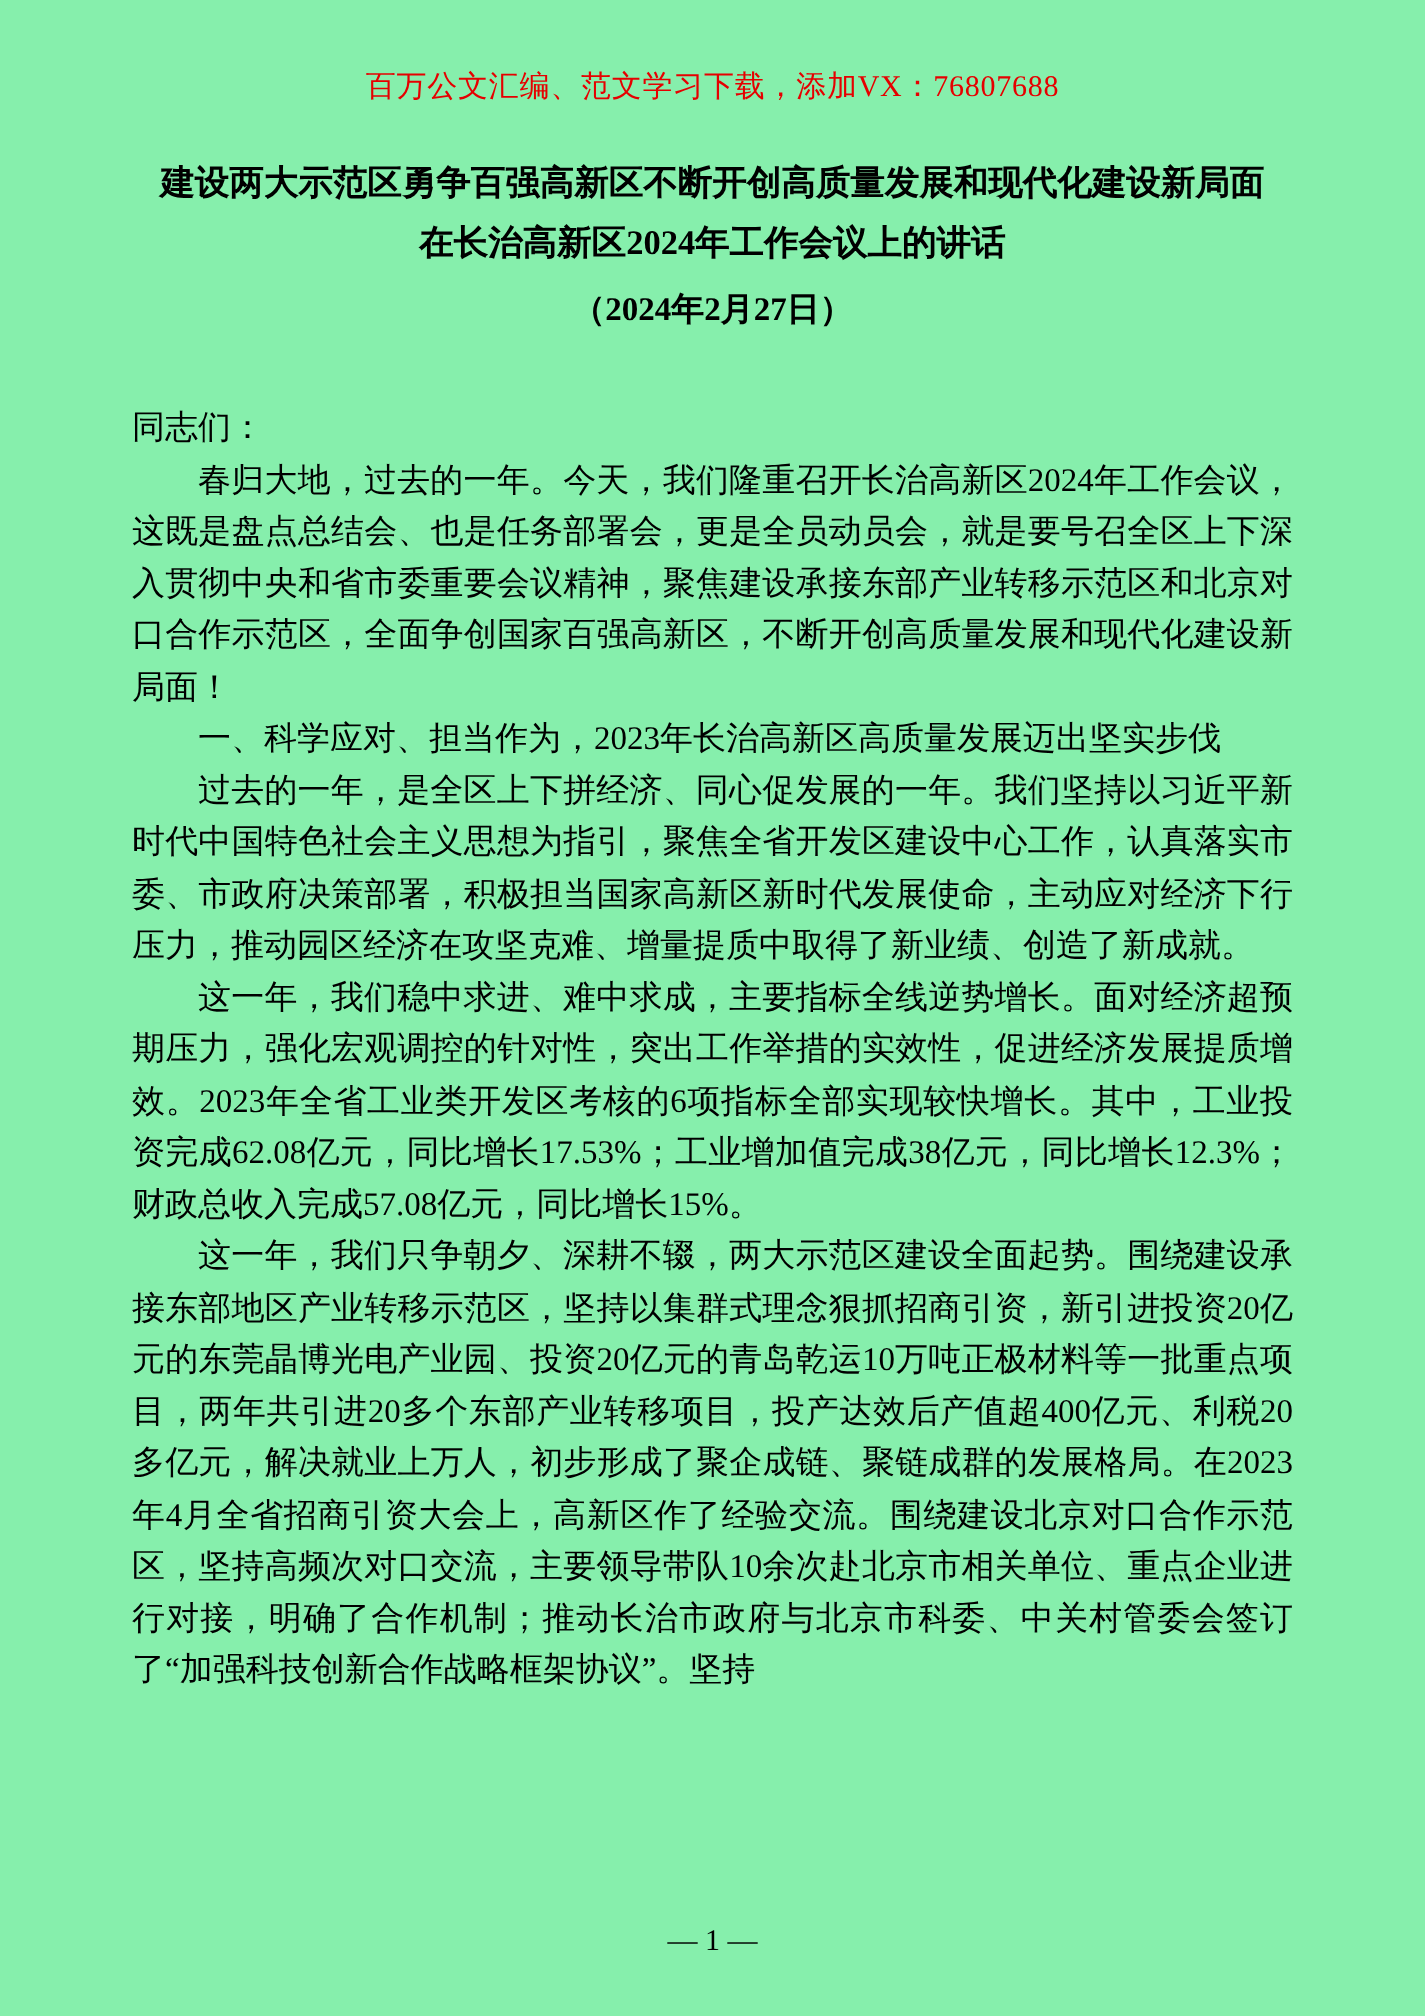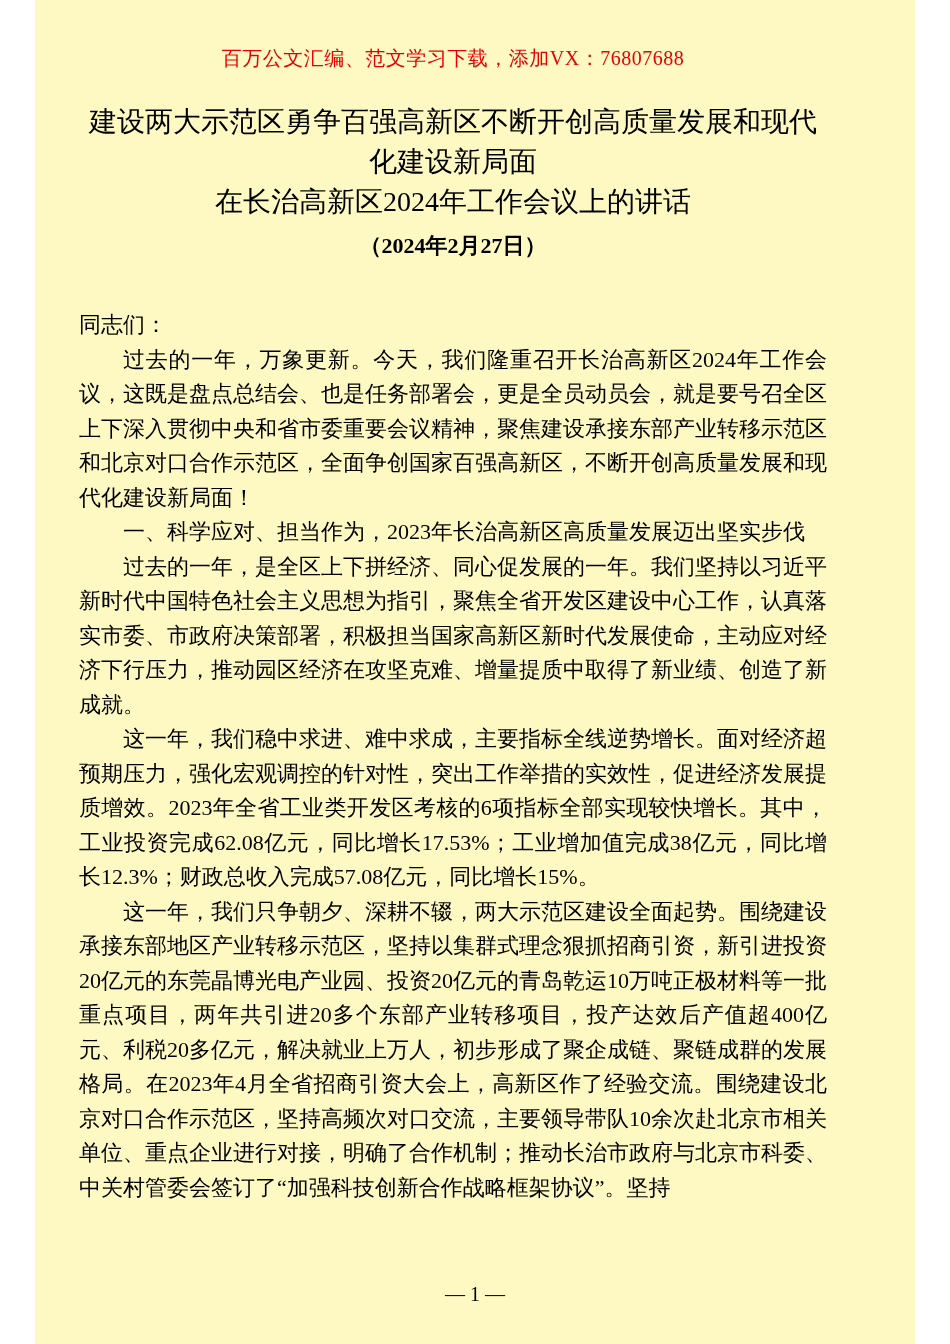--- a/index.html
+++ b/index.html
@@ -1,42 +1,42 @@
 <!DOCTYPE html>
 <html><head>
 <meta charset="utf-8">
 <style>
   * { margin: 0; padding: 0; box-sizing: border-box; }
   html, body { background: #ffffff; }
   .page {
-    width: 880px;
+    width: 950px;
     height: 1344px;
     margin: 0 auto;
     position: relative;
-    background: #fef9c3;
+    background: #86efac;
     color: #000000;
     font-family: "Liberation Serif", "DejaVu Serif", serif;
-    padding: 44px 88px 0 44px;
+    padding: 44px 88px 0 88px;
     overflow: hidden;
   }
   .notice {
     text-align: center;
     color: #e60000;
     font-size: 20px;
     line-height: 28px;
     letter-spacing: 0.5px;
   }
   .title-block {
     margin-top: 30px;
     text-align: center;
   }
   .title-line {
-    font-size: 28px;
+    font-size: 23px;
     line-height: 40px;
-    font-weight: normal;
+    font-weight: bold;
   }
   .title-line.date {
     font-weight: bold;
     font-size: 22px;
     margin-top: 4px;
   }
   .doc-body {
     margin-top: 42px;
     font-size: 22px;
     line-height: 34.5px;
@@ -66,21 +66,21 @@
   <div class="notice">百万公文汇编、范文学习下载，添加VX：76807688</div>
 
   <div class="title-block">
     <div class="title-line">建设两大示范区勇争百强高新区不断开创高质量发展和现代化建设新局面</div>
     <div class="title-line">在长治高新区2024年工作会议上的讲话</div>
     <div class="title-line date">（2024年2月27日）</div>
   </div>
 
   <div class="doc-body">
     <p class="salutation">同志们：</p>
-    <p class="para">过去的一年，万象更新。今天，我们隆重召开长治高新区2024年工作会议，这既是盘点总结会、也是任务部署会，更是全员动员会，就是要号召全区上下深入贯彻中央和省市委重要会议精神，聚焦建设承接东部产业转移示范区和北京对口合作示范区，全面争创国家百强高新区，不断开创高质量发展和现代化建设新局面！</p>
+    <p class="para">春归大地，过去的一年。今天，我们隆重召开长治高新区2024年工作会议，这既是盘点总结会、也是任务部署会，更是全员动员会，就是要号召全区上下深入贯彻中央和省市委重要会议精神，聚焦建设承接东部产业转移示范区和北京对口合作示范区，全面争创国家百强高新区，不断开创高质量发展和现代化建设新局面！</p>
     <p class="para">一、科学应对、担当作为，2023年长治高新区高质量发展迈出坚实步伐</p>
     <p class="para">过去的一年，是全区上下拼经济、同心促发展的一年。我们坚持以习近平新时代中国特色社会主义思想为指引，聚焦全省开发区建设中心工作，认真落实市委、市政府决策部署，积极担当国家高新区新时代发展使命，主动应对经济下行压力，推动园区经济在攻坚克难、增量提质中取得了新业绩、创造了新成就。</p>
     <p class="para">这一年，我们稳中求进、难中求成，主要指标全线逆势增长。面对经济超预期压力，强化宏观调控的针对性，突出工作举措的实效性，促进经济发展提质增效。2023年全省工业类开发区考核的6项指标全部实现较快增长。其中，工业投资完成62.08亿元，同比增长17.53%；工业增加值完成38亿元，同比增长12.3%；财政总收入完成57.08亿元，同比增长15%。</p>
     <p class="para">这一年，我们只争朝夕、深耕不辍，两大示范区建设全面起势。围绕建设承接东部地区产业转移示范区，坚持以集群式理念狠抓招商引资，新引进投资20亿元的东莞晶博光电产业园、投资20亿元的青岛乾运10万吨正极材料等一批重点项目，两年共引进20多个东部产业转移项目，投产达效后产值超400亿元、利税20多亿元，解决就业上万人，初步形成了聚企成链、聚链成群的发展格局。在2023年4月全省招商引资大会上，高新区作了经验交流。围绕建设北京对口合作示范区，坚持高频次对口交流，主要领导带队10余次赴北京市相关单位、重点企业进行对接，明确了合作机制；推动长治市政府与北京市科委、中关村管委会签订了“加强科技创新合作战略框架协议”。坚持</p>
   </div>
 
   <div class="footer">— 1 —</div>
 
 </div>
 

